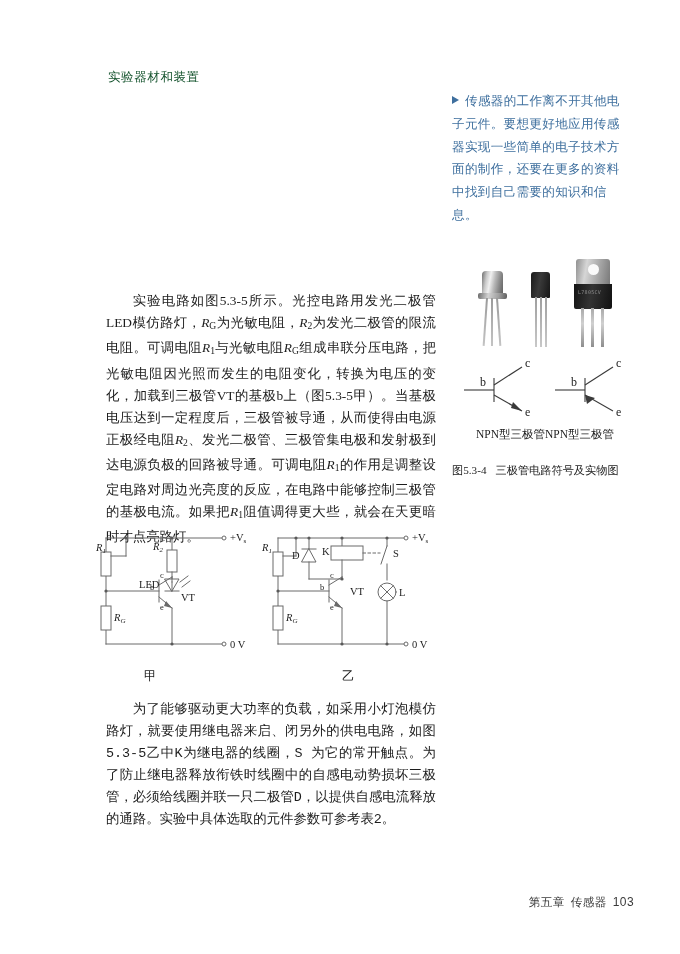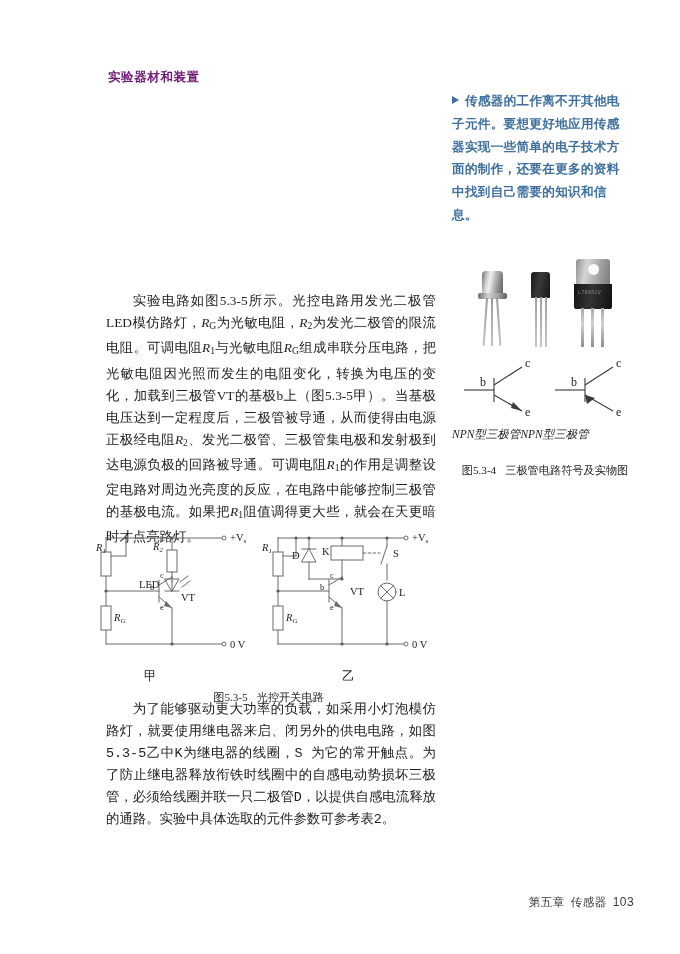--- a/index.html
+++ b/index.html
@@ -18,23 +18,23 @@
     background: #ffffff;
     overflow: hidden;
   }
 
   
   .section-heading {
     position: absolute;
     left: 108px;
     top: 69px;
     font-size: 12.5px;
-    font-weight: bold;
+    font-weight: normal;
     letter-spacing: 0.6px;
-    color: #701a75;
+    color: #14532d;
     font-family: "DejaVu Sans", sans-serif;
   }
 
   .body-col {
     position: absolute;
     left: 106px;
     width: 330px;
     text-align: justify;
     text-justify: inter-character;
     font-size: 13.4px;
@@ -53,21 +53,21 @@
   
   .note {
     position: absolute;
     left: 452px;
     top: 90px;
     width: 178px;
     font-size: 12.6px;
     line-height: 22.8px;
     color: #3e6f9e;
     font-family: "DejaVu Sans", sans-serif;
-    font-weight: bold;
+    font-weight: normal;
     letter-spacing: 0.3px;
   }
   .note .tri {
     display: inline-block;
     width: 0; height: 0;
     border-left: 7px solid #3e6f9e;
     border-top: 4.5px solid transparent;
     border-bottom: 4.5px solid transparent;
     margin-right: 6px;
     vertical-align: 1px;
@@ -150,28 +150,28 @@
     position: absolute; top: 65px; width: 3px; height: 39px;
     background: linear-gradient(#a8a8a8,#d0d0d0 40%,#8e8e8e);
   }
   .pkg-to220 .l1 { left: 8px;  }
   .pkg-to220 .l2 { left: 18px; }
   .pkg-to220 .l3 { left: 28px; }
 
   .symbol-row { position: relative; height: 74px; margin-top: 6px; }
   .sym-label-row {
     position: relative; height: 20px;
-    display: flex; justify-content: flex-start;
-    font-size: 11.5px; color: #1c1c1c; font-style: italic;
+    display: flex; justify-content: center;
+    font-size: 11.5px; color: #1c1c1c;
   }
   .fig-cap {
     margin-top: 16px;
     font-size: 11.2px;
     color: #1c1c1c;
-    text-align: center;
+    text-align: left;
     white-space: nowrap;
   }
   .fig-cap .gap { display: inline-block; width: 9px; }
 
   
   #fig535 {
     position: absolute;
     left: 96px;
     top: 522px;
     width: 345px;
@@ -418,23 +418,20 @@
         <text x="234" y="56" font-size="8.5">c</text>
         <text x="234" y="88" font-size="8.5">e</text>
       </g>
     </svg>
 
     <div class="circ-names">
       <span class="jia">甲</span>
       <span class="yi">乙</span>
     </div>
 
-    <div class="fig-cap">
-      <span>图5.3-5</span><span class="gap"></span><span>光控开关电路</span>
-    </div>
   </div>
 
   <div class="body-col" id="para3">
     <p>为了能够驱动更大功率的负载，如采用小灯泡模仿路灯，就要使用继电器来启、闭另外的供电电路，如图5.3-5乙中K为继电器的线圈，S 为它的常开触点。为了防止继电器释放衔铁时线圈中的自感电动势损坏三极管，必须给线圈并联一只二极管D，以提供自感电流释放的通路。实验中具体选取的元件参数可参考表2。</p>
   </div>
 
   <div class="footer">
     <span>第五章</span><span class="sp"></span><span>传感器</span><span class="sp"></span><span class="pg">103</span>
   </div>
 

